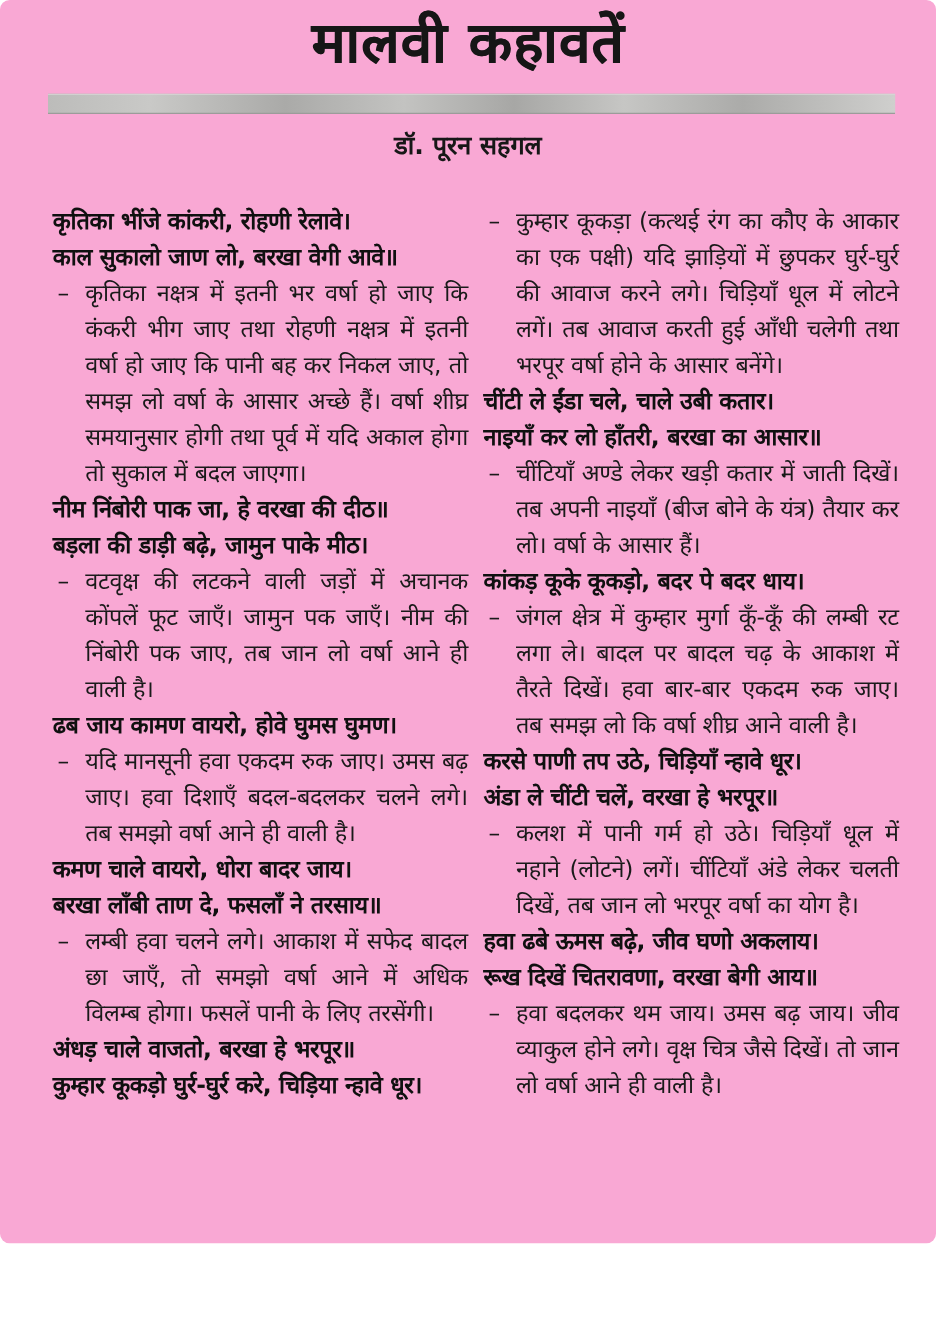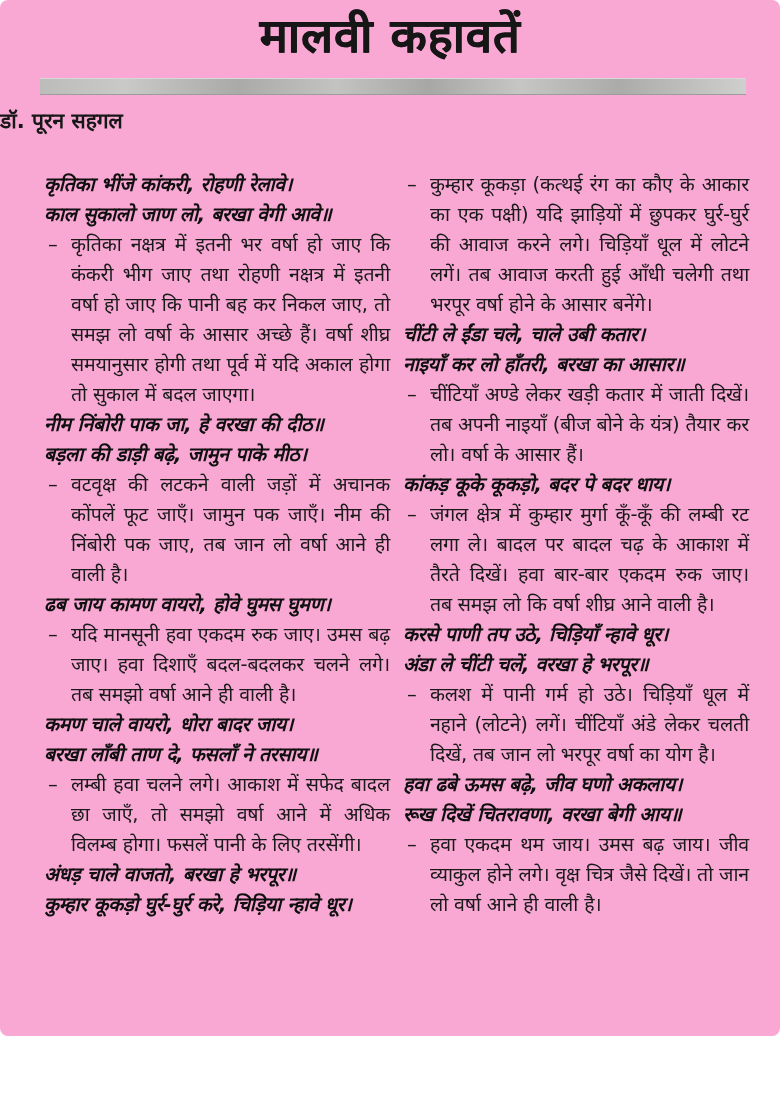--- a/index.html
+++ b/index.html
@@ -43,40 +43,39 @@
       linear-gradient(90deg,
         #bcbcba 0%, #c9c9c7 12%, #aaaaa8 28%, #c3c3c1 42%,
         #a7a7a5 55%, #c6c6c4 68%, #ababa9 82%, #cfcfcd 100%);
     box-shadow: inset 0 1px 0 #d8d8d6, inset 0 -1px 0 #9c9c9a;
   }
   .author {
     position: absolute;
     top: 106px;
     left: 0;
     right: 0;
-    text-align: left;
+    text-align: center;
     font-size: 21px;
     font-weight: 700;
     color: #171717;
   }
   .columns {
     position: absolute;
     top: 170px;
     left: 44px;
     width: 706px;
     display: flex;
     gap: 13px;
   }
   .column {
     width: 346px;
     flex: 0 0 346px;
   }
   .proverb {
     margin: 0;
-    font-style: italic;
   }
   .proverb-line {
     font-weight: 700;
     font-size: 19.5px;
     line-height: 30px;
     letter-spacing: -0.3px;
     white-space: nowrap;
     color: #101010;
   }
   .explanation {
@@ -203,21 +202,21 @@
         <div class="explanation">
           <span class="marker">–</span>
           <span class="expl-text">कलश में पानी गर्म हो उठे। चिड़ियाँ धूल में नहाने (लोटने) लगें। चींटियाँ अंडे लेकर चलती दिखें, तब जान लो भरपूर वर्षा का योग है।</span>
         </div>
         <div class="proverb">
           <div class="proverb-line">हवा ढबे ऊमस बढ़े, जीव घणो अकलाय।</div>
           <div class="proverb-line">रूख दिखें चितरावणा, वरखा बेगी आय॥</div>
         </div>
         <div class="explanation">
           <span class="marker">–</span>
-          <span class="expl-text">हवा एकदम थम जाय। उमस बढ़ जाय। जीव व्याकुल होने लगे। वृक्ष चित्र जैसे दिखें। तो जान लो वर्षा आने ही वाली है।</span>
+          <span class="expl-text">हवा बदलकर थम जाय। उमस बढ़ जाय। जीव व्याकुल होने लगे। वृक्ष चित्र जैसे दिखें। तो जान लो वर्षा आने ही वाली है।</span>
         </div>
       </div>
   </div>
 
   <div class="footer-label">
     <span>मध्यप्रदेश की जनपदीय कहावतें</span><span class="footer-page">20</span>
   </div>
 
   <div class="footer-thin-rule"></div>
   <div class="footer-thick-rule"></div>

